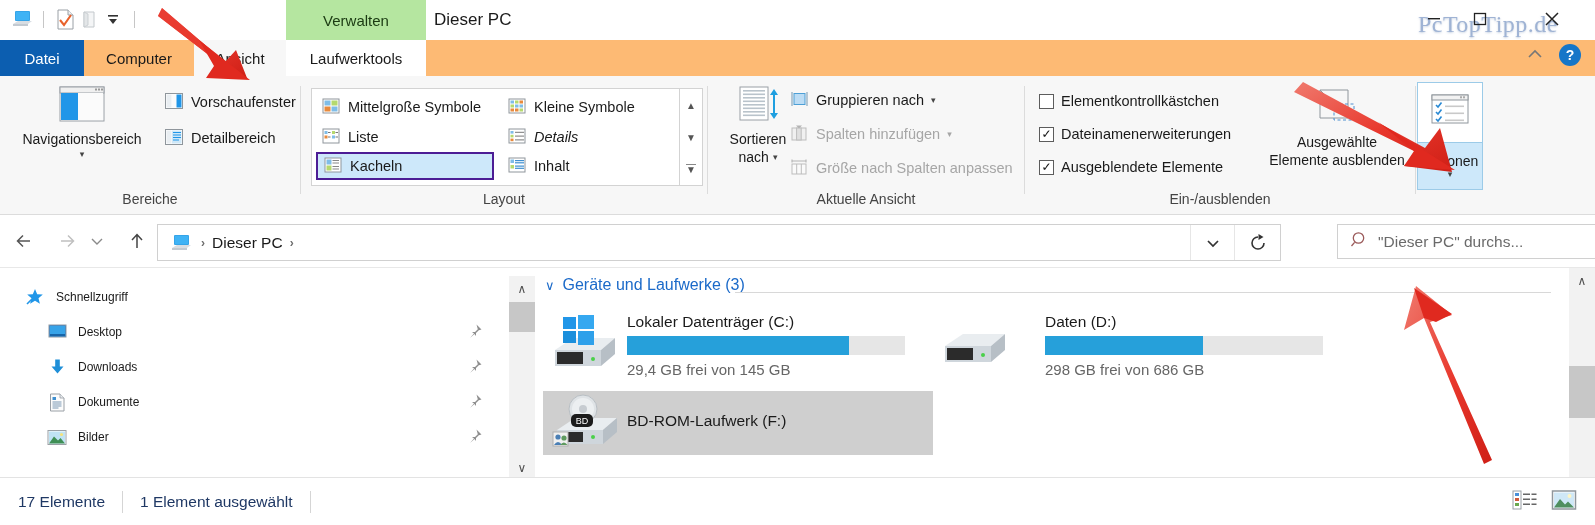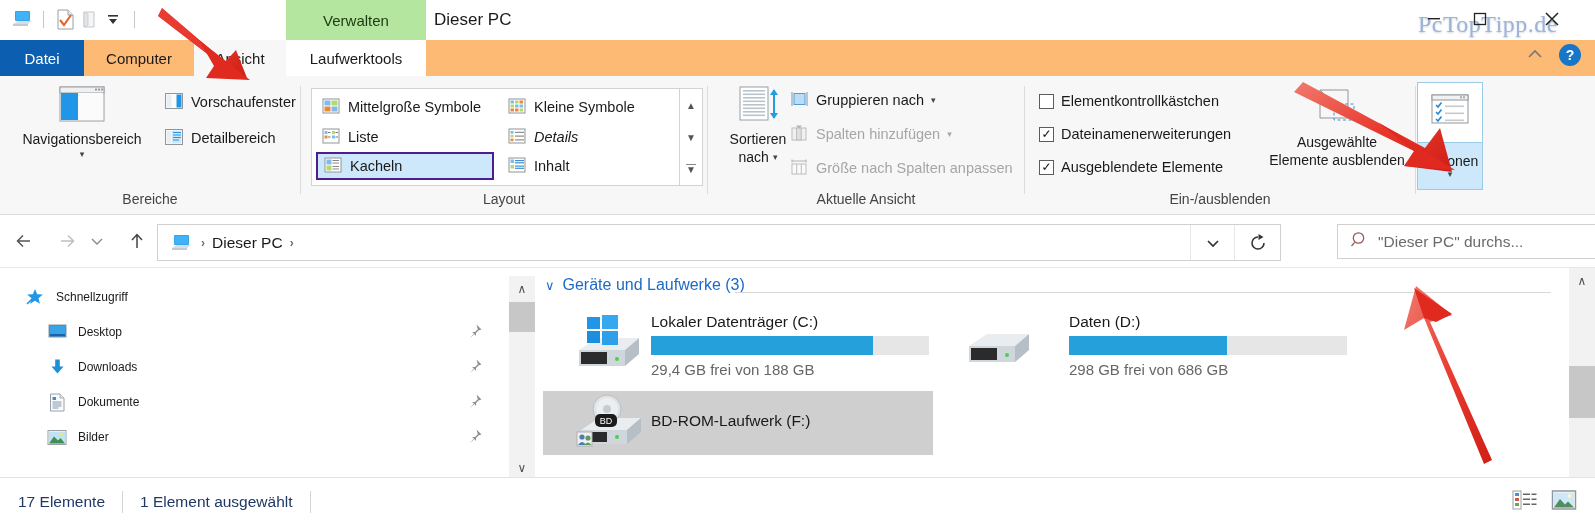--- a/index.html
+++ b/index.html
@@ -174,21 +174,21 @@
   .vthumb { position:absolute; width:26px; background:#c7c7c7; }
 
   .filepane { position:absolute; left:535px; top:0; right:26px; height:245px; background:#fff; }
   .grp-head { position:absolute; left:10px; top:8px; display:flex; align-items:center; gap:8px; }
   .grp-head .chev { color:#1b6ac9; font-size:13px; }
   .grp-head .gt { color:#1b6ac9; font-size:16px; }
   .grp-rule { position:absolute; left:0; right:18px; top:23px; height:1px; background:#d8d8d8; }
 
   .tile { position:absolute; display:flex; align-items:center; }
   .tile.sel { background:#cfcfcf; }
-  .tile-icon { width:80px; height:62px; position:relative; flex:none;padding-left:24px; }
+  .tile-icon { width:80px; height:62px; position:relative; flex:none; }
   .tile-body { margin-left:4px; }
   .tile-name { font-size:15.5px; color:#1a1a1a; margin-bottom:5px; }
   .bar-outer { width:278px; height:19px; background:#e6e6e6; }
   .bar-fill { height:19px; background:#26a0da; }
   .tile-sub { font-size:15px; color:#666; margin-top:6px; }
 
   
   .statusbar {
     position:absolute; left:0; bottom:0; width:1595px; height:47px;
     background:#fff; border-top:1px solid #e3e3e3;
@@ -728,21 +728,21 @@
               <rect x="20" y="17" width="13" height="12" fill="#1b8fdc"></rect>
               <rect x="35" y="17" width="16" height="14" fill="#2ea0ea"></rect>
             </g>
           </svg>
         </div>
         <div class="tile-body">
           <div class="tile-name">Lokaler Datenträger (C:)</div>
           <div class="bar-outer">
             <div class="bar-fill" id="bar-c" style="width: 80%;"></div>
           </div>
-          <div class="tile-sub">29,4 GB frei von 188 GB</div>
+          <div class="tile-sub">29,4 GB frei von 145 GB</div>
         </div>
       </div>
 
       <div class="tile" style="left:398px; top:38px; width:390px; height:78px;gap:28px;">
         <div class="tile-icon">
           <svg width="80" height="62" viewBox="0 0 80 62">
             <path d="M12 32 L30 20 L72 20 L58 32 Z" fill="#e9edf0"></path>
             <path d="M12 32 L58 32 L58 48 L12 48 Z" fill="#cfd6dc"></path>
             <path d="M58 32 L72 20 L72 36 L58 48 Z" fill="#b7bfc6"></path>
             <rect x="14" y="34" width="26" height="12" fill="#2b2b2b"></rect>

